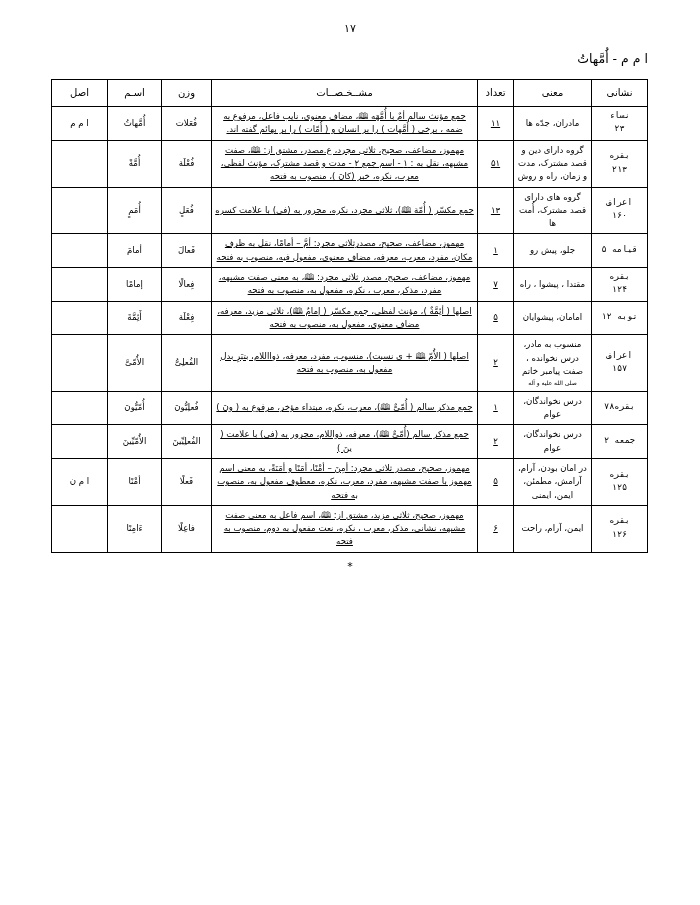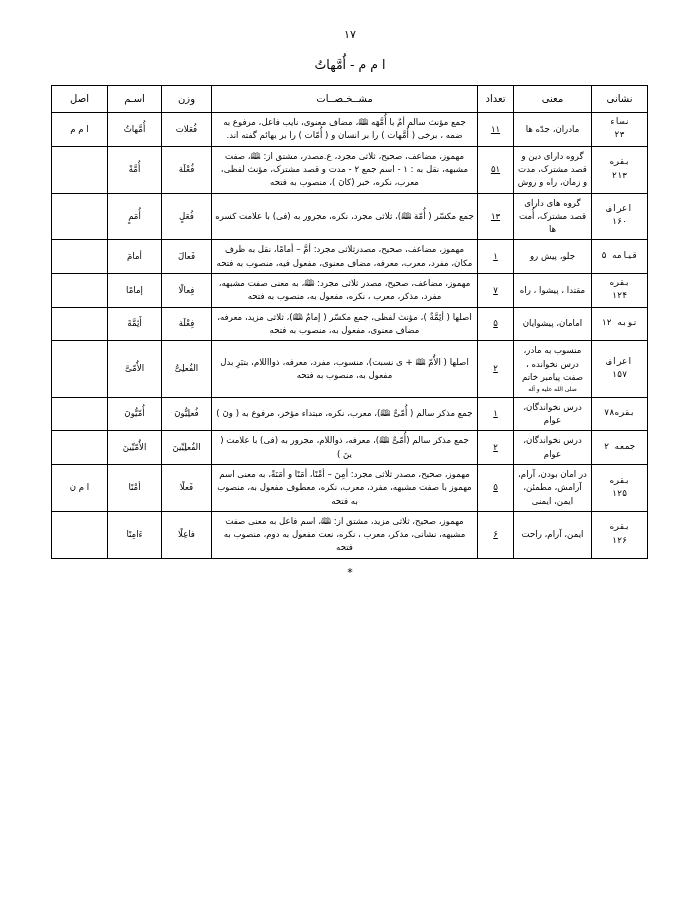--- a/index.html
+++ b/index.html
@@ -12,32 +12,32 @@
     height: 905px;
     font-family: "DejaVu Sans", sans-serif;
     color: #000000;
     position: relative;
     overflow: hidden;
   }
   .page {
     width: 700px;
     height: 802px;
     box-sizing: border-box;
-    padding: 28px 52px 10px 52px;
+    padding: 22px 52px 10px 52px;
     position: relative;
   }
   .page-number {
     text-align: center;
     font-size: 11px;
     letter-spacing: 1px;
     margin: 0 0 16px 0;
     line-height: 1.2;
   }
   .doc-title {
-    text-align: center;
+    text-align: right;
     font-size: 12.5px;
     margin: 0 0 12px 0;
     line-height: 1.3;
   }
   table.main {
     width: 596px;
     border-collapse: collapse;
     table-layout: fixed;
     margin: 0 auto;
     direction: rtl;
@@ -64,20 +64,21 @@
   col.c-mosh    { width: 266px; }
   col.c-vazn    { width: 50px; }
   col.c-esm     { width: 54px; }
   col.c-asl     { width: 56px; }
 
   td.mosh {
     text-align: center;
     padding: 6px 7px;
     line-height: 1.75;
     font-size: 8.6px;
+    text-decoration: underline;
   }
   td.mana {
     line-height: 1.75;
     font-size: 8.6px;
     padding: 5px 5px;
   }
   td.neshani {
     line-height: 1.8;
     font-size: 8.8px;
     font-family: Liberation Mono, monospace;

